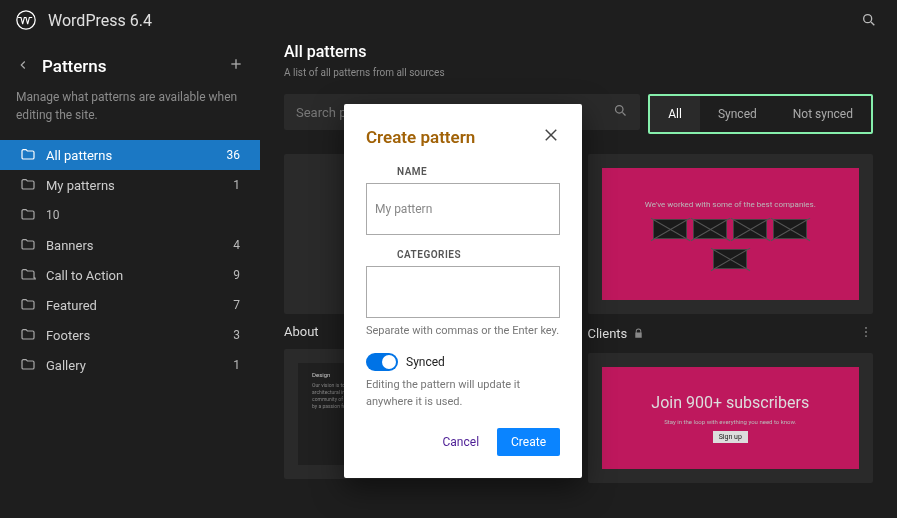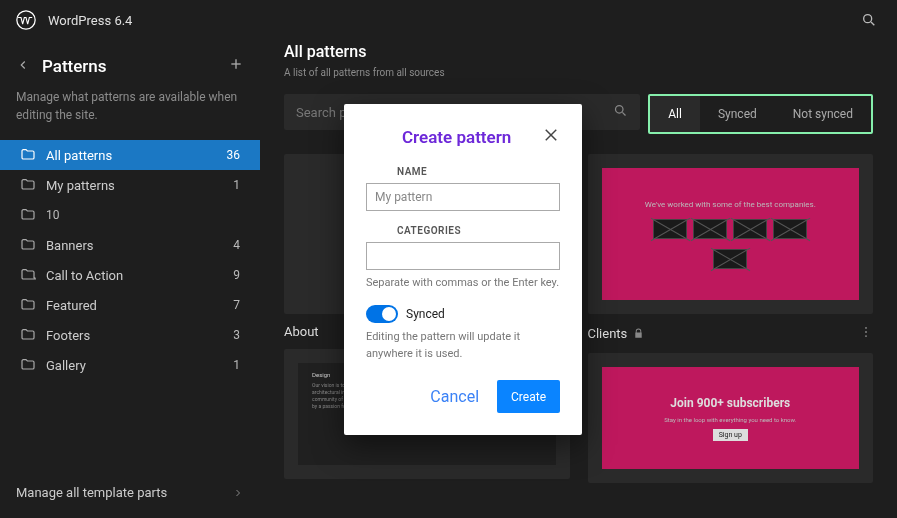--- a/index.html
+++ b/index.html
@@ -1,20 +1,20 @@
 <!DOCTYPE html>
 <html><head>
   <meta charset="utf-8">
   <style>
     * { margin:0; padding:0; box-sizing:border-box; font-family:-apple-system,BlinkMacSystemFont,"Segoe UI",Roboto,sans-serif; }
     body { background:#1e1e1e; color:#e0e0e0; width:897px; height:518px; overflow:hidden; position:relative; }
 
     .topbar { display:flex; align-items:center; height:40px; padding:0 16px; gap:12px; }
     .wp-logo { width:20px; height:20px; display:flex; align-items:center; }
-    .wp-title { font-size:13px; color:#e0e0e0; flex:1; }
+    .wp-title { font-size:16px; color:#e0e0e0; flex:1; }
     .icon-btn { width:24px; height:24px; display:flex; align-items:center; justify-content:center; color:#bbb; cursor:pointer; }
 
     .main { display:flex; height:calc(100% - 40px); }
 
     .sidebar { width:260px; padding:8px 0; color:#ccc; display:flex; flex-direction:column; }
     .side-header { display:flex; align-items:flex-end; padding:8px 16px 12px 16px; gap:12px; }
     .back-btn { color:#aaa; cursor:pointer; }
     .side-title { font-size:17px; font-weight:500; color:#fff; flex:1; }
     .plus-btn { color:#aaa; cursor:pointer; }
     .side-desc { font-size:12px; color:#8b8b8b; padding:0 16px 16px 16px; line-height:1.5; }
@@ -59,33 +59,33 @@
 
     .pattern-card2 { background:#2a2a2a; height:130px; border-radius:2px; padding:14px; }
     .pattern-card2-inner { background:#202020; width:100%; height:100%; display:flex; align-items:flex-start; justify-content:center; gap:12px; padding:8px; }
     .col-text { width:45%; display:flex; flex-direction:column; gap:4px; }
     .tiny-head { font-size:6px; color:#ccc; }
     .tiny-body { font-size:5px; color:#888; line-height:1.4; }
 
     
     .modal { position:absolute; top:104px; left:344px; width:238px; background:#fff; color:#222; border-radius:2px; padding:22px; box-shadow:0 10px 30px rgba(0,0,0,.5); }
     .modal-head { display:flex; justify-content:space-between; align-items:center; margin-bottom:18px; }
-    .modal-title { font-size:17px; font-weight:600; color:#6d28d9;margin-left:36px; }
+    .modal-title { font-size:17px; font-weight:600; color:#a16207; }
     .close-btn { color:#444; cursor:pointer; }
     .field-label { font-size:10px; font-weight:600; letter-spacing:.5px; color:#555; text-transform:uppercase; margin-bottom:6px;padding-left:31px; }
-    .text-input { width:100%; border:1px solid #aaa; padding:6px 8px; font-size:12px; color:#0f172a; margin-bottom:14px; outline:none; }
+    .text-input { width:100%; border:1px solid #aaa; padding:18px 8px; font-size:12px; color:#0f172a; margin-bottom:14px; outline:none; }
     .text-input::placeholder { color:#888; }
     .help-text { font-size:11px; color:#777; margin-top:-8px; margin-bottom:16px; }
     .toggle-row { display:flex; align-items:center; gap:8px; margin-bottom:6px; }
     .toggle { width:32px; height:18px; background:#0073e6; border-radius:9px; position:relative; cursor:pointer; }
     .toggle-knob { width:14px; height:14px; background:#fff; border-radius:50%; position:absolute; top:2px; right:2px; }
     .toggle-label { font-size:12px; color:#222; }
     .toggle-help { font-size:11px; color:#777; line-height:1.5; margin-bottom:18px; }
     .modal-actions { display:flex; justify-content:flex-end; gap:8px; }
-    .btn-secondary { background:none; border:none; color:#3b82f6; font-size:16px; padding:7px 10px; cursor:pointer; }
+    .btn-secondary { background:none; border:none; color:#4c1d95; font-size:12px; padding:7px 10px; cursor:pointer; }
     .btn-primary { background:#0a84ff; color:#fff; border:none; font-size:12px; padding:7px 14px; cursor:pointer; border-radius:2px; }
   </style>
 </head>
 <body>
 
 <div class="topbar">
   <div class="wp-logo">
     <svg viewBox="0 0 24 24" width="20" height="20" fill="#fff">
         <circle cx="12" cy="12" r="11" fill="none" stroke="#fff" stroke-width="1.5"></circle>
         <path d="M3 9h3l2 8 2-8h2l2 8 2-8h3" fill="none" stroke="#fff" stroke-width="1.3" stroke-linecap="round"></path>
@@ -166,26 +166,20 @@
         <span class="label">Footers</span>
         <span class="count">3</span>
       </div>
       <div class="side-item">
         <span class="folder-icon"><svg width="16" height="16" viewBox="0 0 24 24" fill="none" stroke="currentColor" stroke-width="1.8">
               <path d="M3 6a2 2 0 012-2h4l2 2h8a2 2 0 012 2v8a2 2 0 01-2 2H5a2 2 0 01-2-2V6z"></path>
             </svg></span>
         <span class="label">Gallery</span>
         <span class="count">1</span>
       </div>
-    </div>
-    <div class="side-footer-item">
-      <span class="label">Manage all template parts</span>
-      <svg width="12" height="12" viewBox="0 0 24 24" fill="none" stroke="#888" stroke-width="2">
-          <polyline points="9 18 15 12 9 6"></polyline>
-        </svg>
     </div>
   </div>
 
   <div class="content">
     <div class="content-head-title">All patterns</div>
     <div class="content-head-sub">A list of all patterns from all sources</div>
     <div class="content-controls">
       <div class="search-wrap">
         <input type="text" placeholder="Search patterns" style="">
         <span class="search-icon">
@@ -246,21 +240,21 @@
           <span class="dots-icon">
             <svg width="14" height="14" viewBox="0 0 24 24" fill="currentColor">
                 <circle cx="12" cy="5" r="1.6"></circle>
                 <circle cx="12" cy="12" r="1.6"></circle>
                 <circle cx="12" cy="19" r="1.6"></circle>
               </svg>
           </span>
         </div>
         <div class="pattern-card2">
           <div class="pattern-card-inner" style="justify-content:center;gap:6px;">
-            <div class="pat-text" style="font-size:12px;font-weight:700;color:#ddd;">Join 900+ subscribers</div>
+            <div class="pat-text" style="font-size:16px;font-weight:400;color:#ddd;">Join 900+ subscribers</div>
             <div class="pat-text" style="font-size:6px;">Stay in the loop with everything you need to know.</div>
             <div class="pat-btn">Sign up</div>
           </div>
         </div>
       </div>
     </div>
   </div>
 </div>
 
 <div class="modal">

